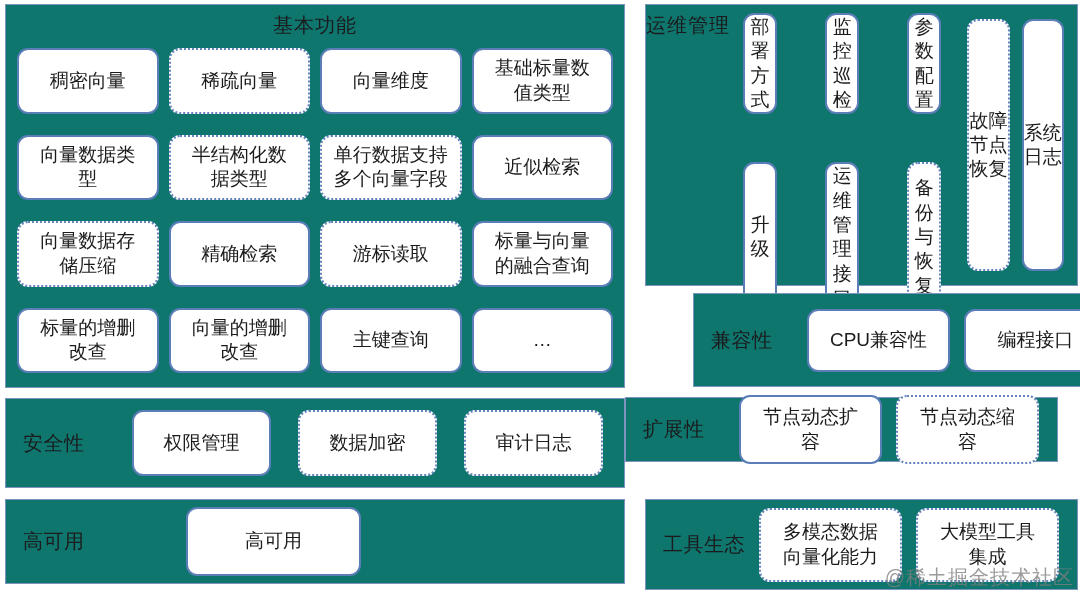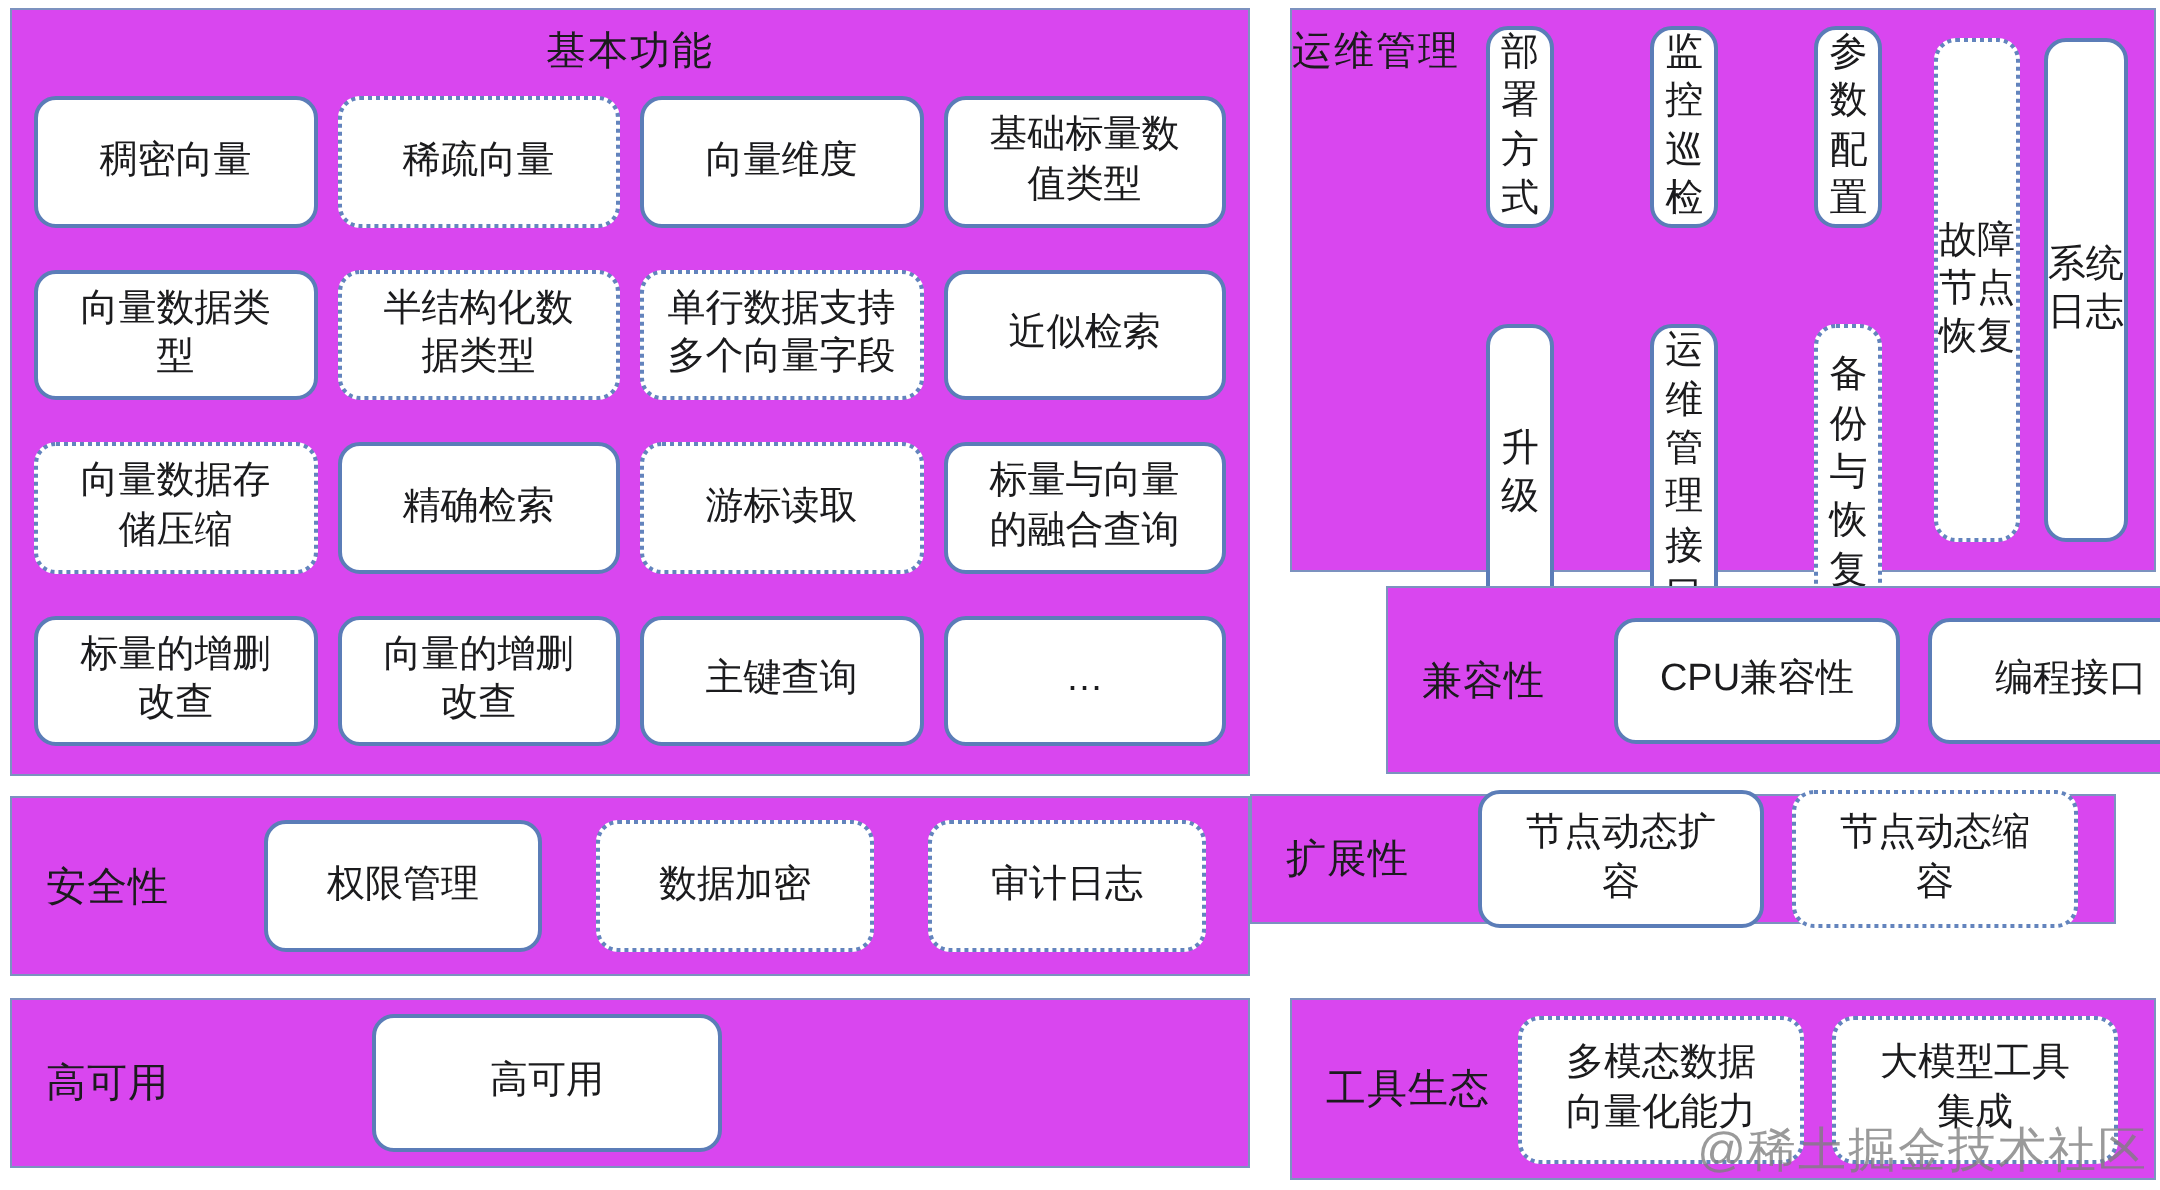--- a/index.html
+++ b/index.html
@@ -7,21 +7,21 @@
     position:relative;
     width:1080px;height:595px;
     background:#ffffff;
     font-family:"Liberation Sans","DejaVu Sans",sans-serif;
     color:#1b1b1d;
     overflow:hidden;
   }
   .panel{
     position:absolute;
     border:1.5px solid #7c92bf;
-    background:#d946ef;
+    background:#0f766e;
     box-sizing:border-box;
   }
   .panel-title{
     text-align:center;
     font-size:20px;
     font-weight:500;
     padding-top:7px;
     letter-spacing:1px;
   }
   .box{
@@ -81,21 +81,21 @@
   .p-scale{left:625px;top:397px;width:433px;height:65px;}
   .p-eco{left:645px;top:499px;width:433px;height:91px;}
   .p-compat .box,.p-scale .box,.p-eco .box{width:143px;margin-left:14px;}
   .p-compat .box:first-of-type,.p-scale .box:first-of-type,.p-eco .box:first-of-type{margin-left:0;}
   .p-compat .box{height:63px;}
   .p-scale .box{height:69px;}
   .p-eco .box{height:74px;}
   .watermark{
     position:absolute;
     right:6px;bottom:4px;
-    font-size:24px;
+    font-size:20px;
     color:rgba(125,125,125,.78);
     letter-spacing:1px;
     pointer-events:none;
   }
 </style>
 </head>
 <body>
 
 <div class="canvas">
 

